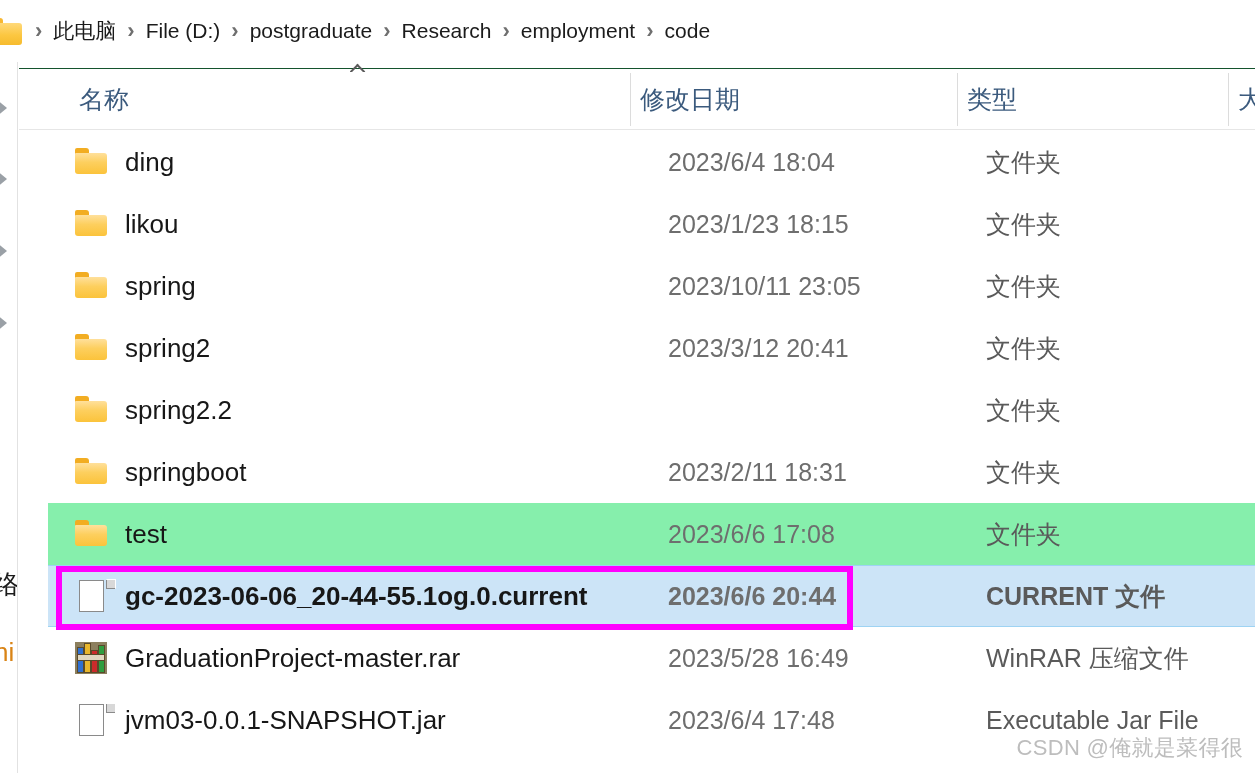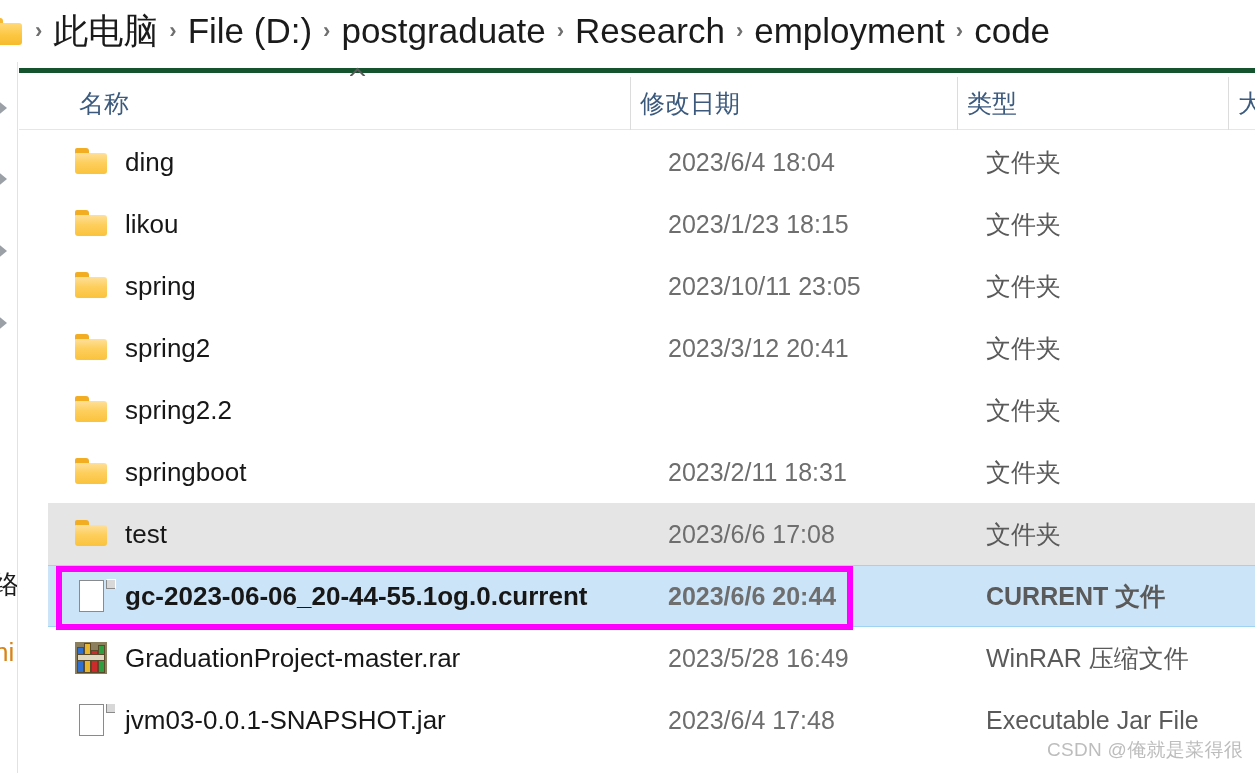--- a/index.html
+++ b/index.html
@@ -24,21 +24,21 @@
   .addr-folder-icon .tab {
     position:absolute; left:0; top:0; width:15px; height:7px;
     background:#f7b731; border-radius:2px 3px 0 0;
   }
   .addr-folder-icon .body {
     position:absolute; left:0; top:5px; width:34px; height:22px;
     background:linear-gradient(180deg,#ffd97a 0%,#fcc741 55%,#f6bb2e 100%);
     border-radius:2px 3px 3px 3px;
   }
   .crumb {
-    font-size:35px; color:#1b1b1b; white-space:nowrap;
+    font-size:21px; color:#1b1b1b; white-space:nowrap;
     padding:2px 6px; line-height:1.1;
   }
   .crumb-sep {
     color:#6f6f6f; font-size:22px; font-weight:bold;
     padding:0 5px; line-height:1; user-select:none;
   }
 
   
   .navpane {
     position:absolute; left:0; top:62px; width:18px; height:711px;
@@ -53,21 +53,21 @@
   .nav-frag {
     position:absolute; left:-6px; font-size:26px; white-space:nowrap;
     color:#1b1b1b;
   }
   .nav-frag.orange { color:#d98416; }
 
   
   .colheader {
     position:absolute; left:19px; top:68px; width:1236px; height:62px;
     background:#fff;
-    border-top:5px solid #14532d;
+    border-top:1px solid #14532d;
     border-bottom:1px solid #e6e6e6;
   }
   .colhdr-cell {
     position:absolute; top:0; height:60px;
     display:flex; align-items:center;
     font-size:25px; color:#3b5a7d; white-space:nowrap;
   }
   .colhdr-div {
     position:absolute; top:4px; width:1px; height:53px; background:#dcdcdc;
   }
@@ -80,21 +80,21 @@
     width:9px; height:9px; border-left:2px solid #5a5a5a; border-top:2px solid #5a5a5a;
     transform:rotate(45deg);
   }
 
   
   .filelist { position:absolute; left:19px; top:131px; width:1236px; height:642px; }
   .row {
     position:absolute; left:29px; width:1207px; height:62px;
     display:flex; align-items:center;
   }
-  .row.hover { background:#e5e5e5; }
+  .row.hover { background:#86efac; }
   .row.selected {
     background:#cce4f7;
     border-top:1px solid #9ed3f3; border-bottom:1px solid #9ed3f3;font-weight:bold;
   }
   .cell-name {
     position:absolute; left:0; display:flex; align-items:center; gap:0;
     height:100%;
   }
   .icon-wrap {
     width:40px; height:32px; position:relative; flex:0 0 auto;
@@ -145,21 +145,21 @@
 
   
   .annot-box {
     position:absolute; left:56px; top:566px; width:797px; height:64px;
     border:6px solid #ff00ff; pointer-events:none; z-index:20;
   }
 
   
   .watermark {
     position:absolute; right:12px; bottom:10px;
-    font-size:19px; color:#bdbdbd; white-space:nowrap; letter-spacing:.3px;
+    font-size:22px; color:#bdbdbd; white-space:nowrap; letter-spacing:.3px;
   }
 </style>
 </head>
 <body>
 
 <div id="root">
 
   <div class="addressbar">
     <div class="addr-folder-icon">
       <div class="tab"></div>

